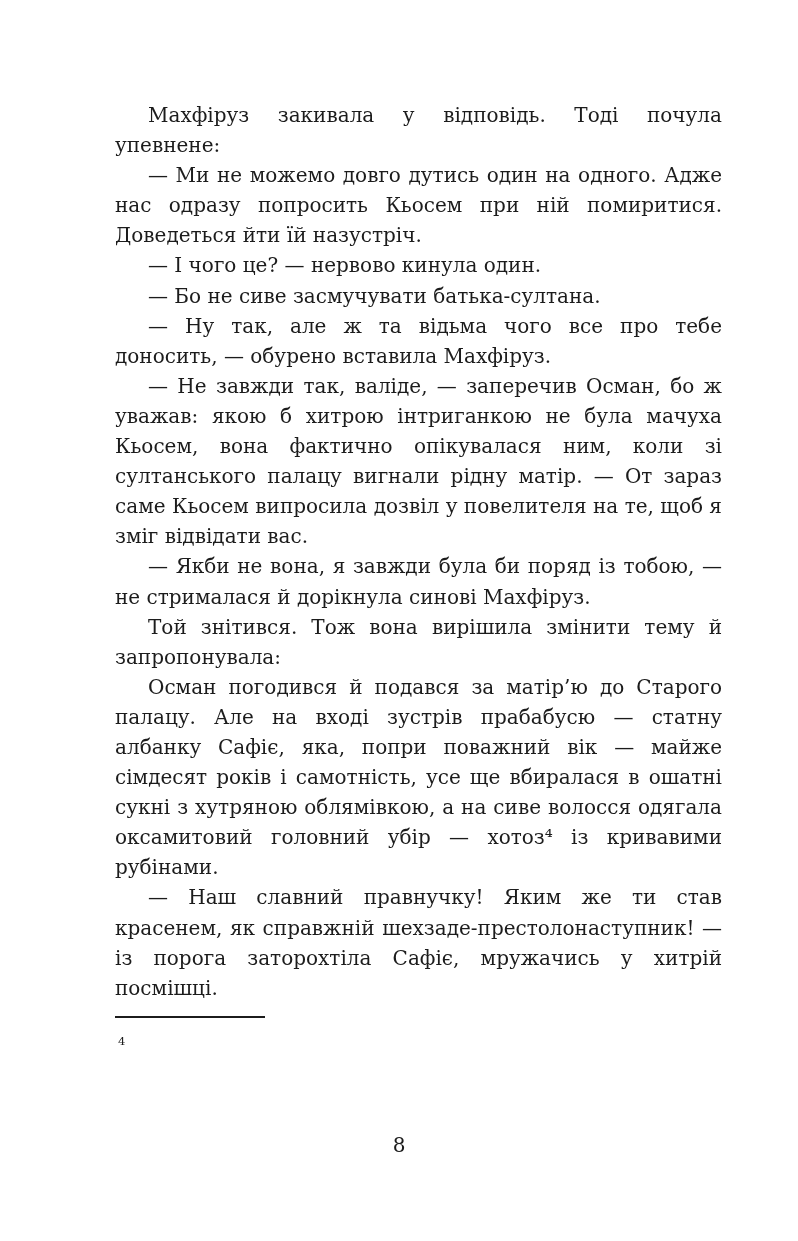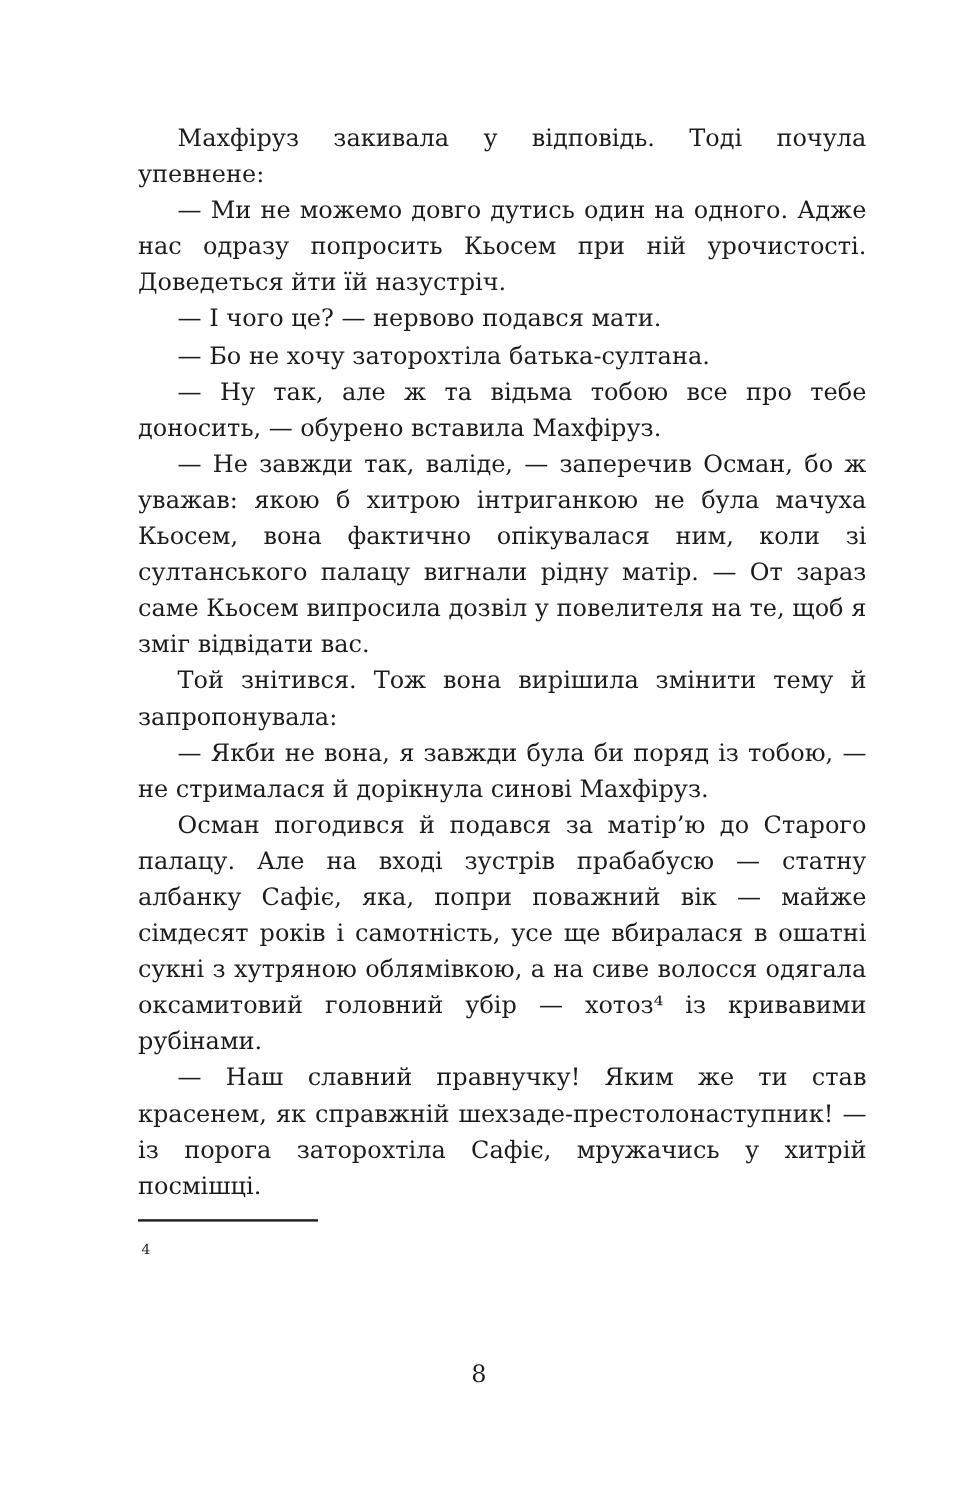--- a/index.html
+++ b/index.html
@@ -69,27 +69,27 @@
       font-size: 20px;
     }
   </style>
 </head>
 <body>
 
 <div class="page">
 
   <div class="body-text">
     <p>Махфіруз закивала у відповідь. Тоді почула упевнене:</p>
-    <p>— Ми не можемо довго дутись один на одного. Адже нас одразу попросить Кьосем при ній урочистості. Доведеться йти їй назустріч.</p>
-    <p>— І чого це? — нервово подався мати.</p>
-    <p>— Бо не хочу заторохтіла батька-султана.</p>
-    <p>— Ну так, але ж та відьма тобою все про тебе доносить, — обурено вставила Махфіруз.</p>
+    <p>— Ми не можемо довго дутись один на одного. Адже нас одразу попросить Кьосем при ній помиритися. Доведеться йти їй назустріч.</p>
+    <p>— І чого це? — нервово кинула один.</p>
+    <p>— Бо не сиве засмучувати батька-султана.</p>
+    <p>— Ну так, але ж та відьма чого все про тебе доносить, — обурено вставила Махфіруз.</p>
     <p>— Не завжди так, валіде, — заперечив Осман, бо ж уважав: якою б хитрою інтриганкою не була мачуха Кьосем, вона фактично опікувалася ним, коли зі султанського палацу вигнали рідну матір. — От зараз саме Кьосем випросила дозвіл у повелителя на те, щоб я зміг відвідати вас.</p>
+    <p>— Якби не вона, я завжди була би поряд із тобою, — не стрималася й дорікнула синові Махфіруз.</p>
     <p>Той знітився. Тож вона вирішила змінити тему й запропонувала:</p>
-    <p>— Якби не вона, я завжди була би поряд із тобою, — не стрималася й дорікнула синові Махфіруз.</p>
     <p>Осман погодився й подався за матір’ю до Старого палацу. Але на вході зустрів прабабусю — статну албанку Сафіє, яка, попри поважний вік — майже сімдесят років і самотність, усе ще вбиралася в ошатні сукні з хутряною облямівкою, а на сиве волосся одягала оксамитовий головний убір — хотоз⁴ із кривавими рубінами.</p>
     <p>— Наш славний правнучку! Яким же ти став красенем, як справжній шехзаде-престолонаступник! — із порога заторохтіла Сафіє, мружачись у хитрій посмішці.</p>
   </div>
 
   <div class="footnote">
     <div class="footnote-rule"></div>
     <div class="footnote-body">
       <span class="footnote-marker">4</span>
     </div>
   </div>

